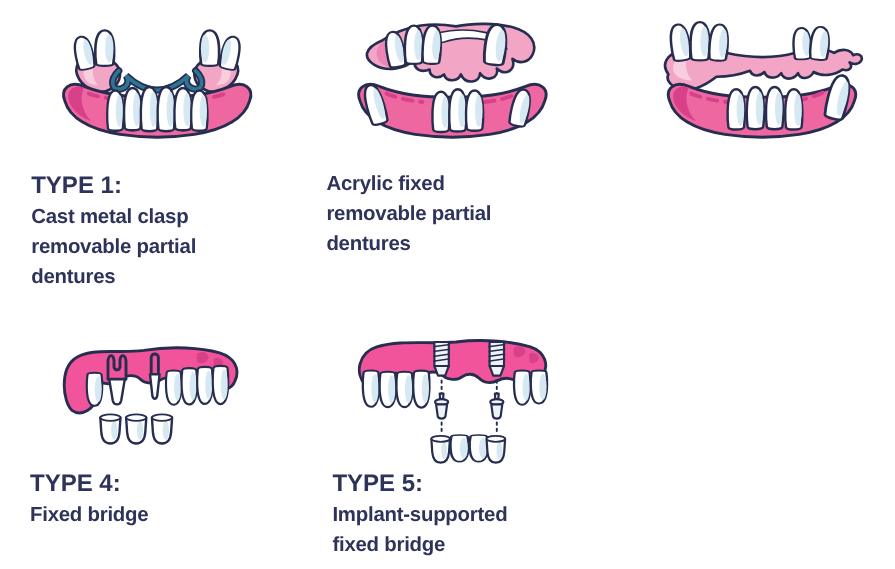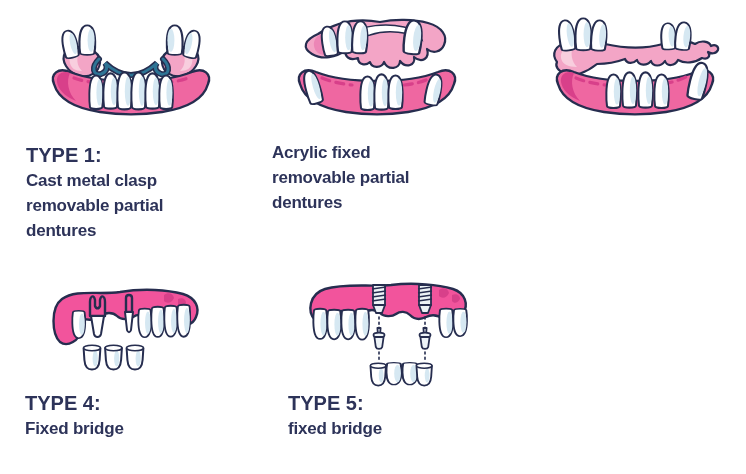--- a/index.html
+++ b/index.html
@@ -12,21 +12,21 @@
   .stage{position:relative;width:746px;height:474px;background:var(--background);
     font-family:"Liberation Sans",sans-serif;overflow:hidden;}
   .card{position:absolute;text-align:left;}
   .illo{display:flex;justify-content:center;align-items:flex-start;}
   .card-title{font-size:20px;line-height:26px;font-weight:700;color:var(--text-navy);}
   .caption-line{font-size:17px;line-height:25px;font-weight:700;color:var(--text-navy);letter-spacing:-0.2px;}
   #card1{left:26px;top:12px;width:210px;}
   #card2{left:272px;top:10px;width:210px;}
   #card3{left:528px;top:12px;width:214px;}
   #card4{left:25px;top:276px;width:200px;}
-  #card5{left:288px;top:274px;width:222px;}
+  #card5{left:277px;top:274px;width:222px;}
   #card1 .illo,#card3 .illo{height:124px;padding-top:6px;}
   #card2 .illo{height:126px;padding-top:4px;}
   #card4 .illo{height:108px;padding-top:6px;}
   #card5 .illo{height:112px;padding-top:4px;}
   #card5 .illo svg{margin-right:26px;}
   svg{overflow:visible;}
   .tw{fill:var(--tooth-white);stroke:var(--outline);stroke-width:2;stroke-linejoin:round;}
   .tb{fill:var(--tooth-blue);}
   .gum{fill:var(--gum-pink);stroke:var(--outline);stroke-width:2.4;stroke-linejoin:round;}
   .gumB{fill:var(--gum-bright);stroke:var(--outline);stroke-width:2.4;stroke-linejoin:round;}
@@ -229,16 +229,17 @@
         </g>
         <g>
           <use href="#cr" transform="translate(68,84) scale(0.92)"></use>
           <use href="#tD" transform="translate(85,84) scale(1.05,0.66)"></use>
           <use href="#tD" transform="translate(101,84) scale(1.05,0.66)"></use>
           <use href="#cr" transform="translate(114,84) scale(0.92)"></use>
         </g>
       </svg>
     </div>
     <div class="card-title">TYPE 5:</div>
+    <div class="caption-line">Implant-supported</div>
     <div class="caption-line">fixed bridge</div>
   </div>
 
 </div>
 
 </body></html>

